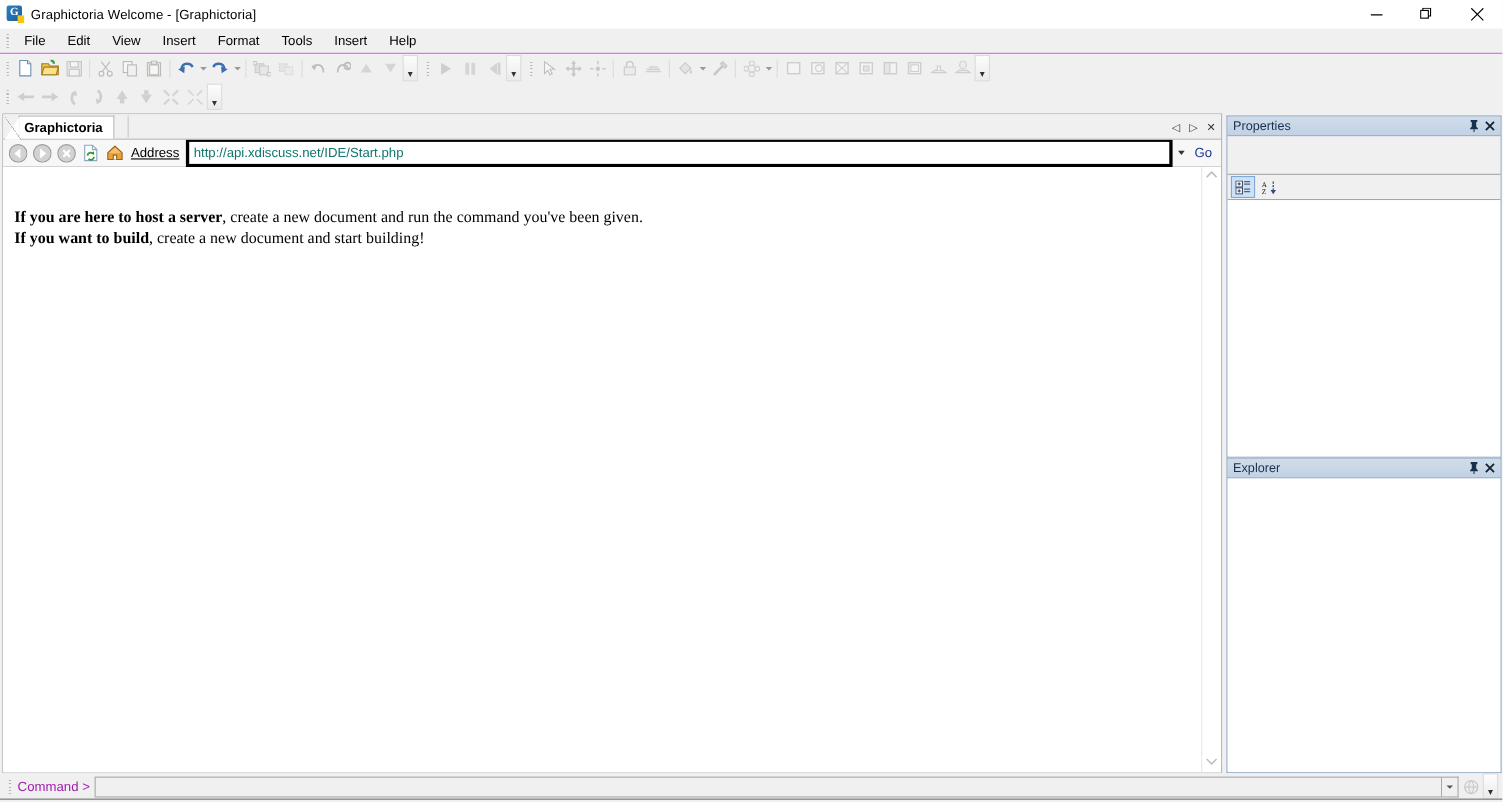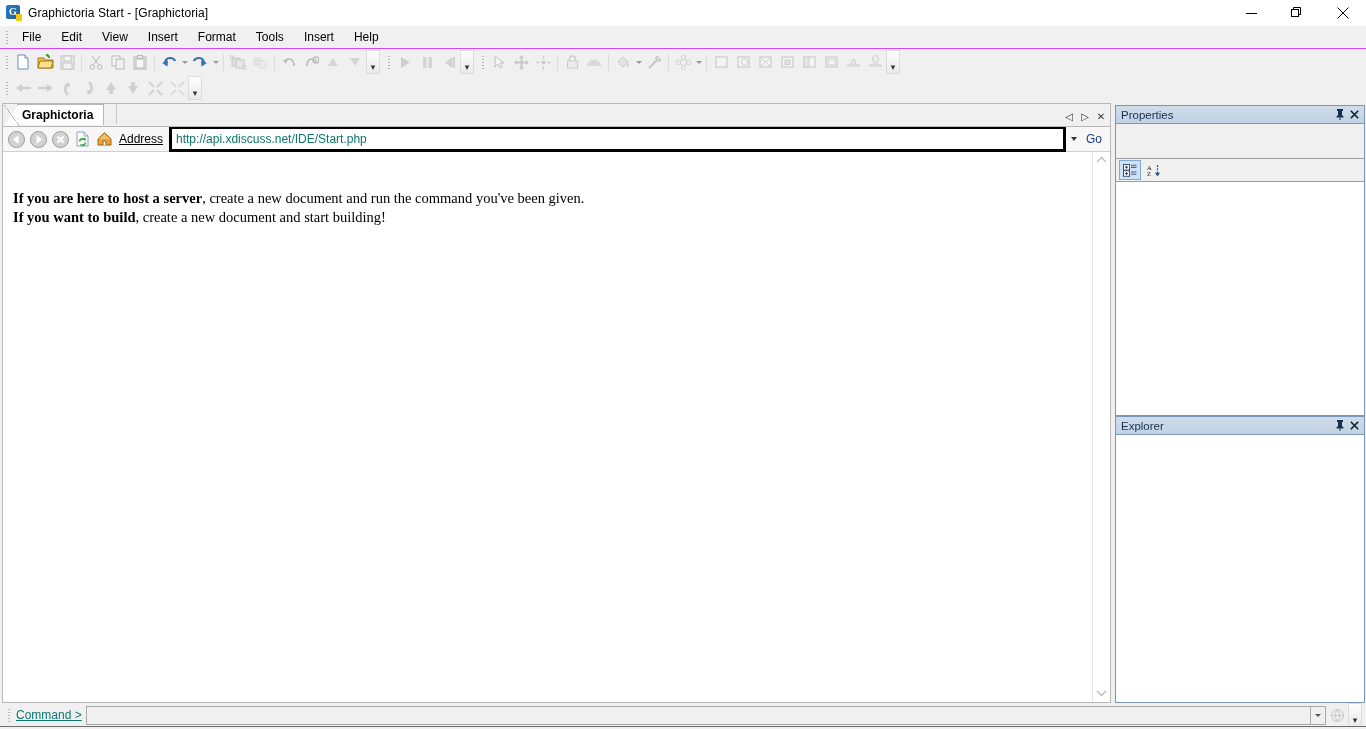--- a/index.html
+++ b/index.html
@@ -128,21 +128,21 @@
     display: flex; flex-direction: column;
     min-width: 0;
     margin: 2px 2px 0 2px;
     background: #ffffff;
     border: 1px solid #b8b8b8;
   }
 
   
   .tabstrip {
     height: 22px; min-height: 22px;
-    display: flex; align-items: flex-start;
+    display: flex; align-items: center;
     background: #f0f0f0;
     border-bottom: 1px solid #b8b8b8;
     position: relative;
   }
   .tab {
     height: 20px;
     display: flex; align-items: center;
     padding: 0 10px 0 4px;
     font-size: 12px; font-weight: bold; color: #000;
     background: #ffffff;
@@ -303,21 +303,21 @@
 
   
   .cmdbar {
     height: 22px; min-height: 22px;
     display: flex; align-items: center;
     background: #f0f0f0;
     padding: 0 2px;
     border-top: 1px solid #f0f0f0;
   }
   .cmd-label {
-    font-size: 12px; color: #0f766e; padding: 0 4px 0 2px; text-decoration: underline;
+    font-size: 12px; color: #a21caf; padding: 0 4px 0 2px;
   }
   .cmd-input {
     flex: 1 1 auto; height: 17px;
     background: #f0f0f0;
     border: 1px solid #a9a9a9;
     display: flex; align-items: center;
     padding-left: 3px; min-width: 0;
   }
   .cmd-dd { width: 14px; height: 17px; display:flex;align-items:center;justify-content:center;
     border: 1px solid #a9a9a9; border-left: none; background:#f0f0f0;}
@@ -350,21 +350,21 @@
 </head>
 <body>
 
 <div class="app">
 
   <div class="titlebar">
     <div class="title-icon">
       <div class="g-sq">G</div>
         <div class="g-dot"></div>
     </div>
-    <div class="title-text">Graphictoria Start - [Graphictoria]</div>
+    <div class="title-text">Graphictoria Welcome - [Graphictoria]</div>
     <div class="wincontrols">
       <div class="wc">
         <svg width="11" height="11" viewBox="0 0 11 11">
             <line x1="0" y1="5.5" x2="11" y2="5.5" stroke="#000" stroke-width="1"></line>
           </svg>
       </div>
       <div class="wc">
         <svg width="12" height="12" viewBox="0 0 12 12">
             <rect x="0.5" y="2.5" width="7" height="7" fill="none" stroke="#000"></rect>
             <polyline points="2.5,2.5 2.5,0.5 9.5,0.5 9.5,7.5 7.5,7.5" fill="none" stroke="#000"></polyline>

